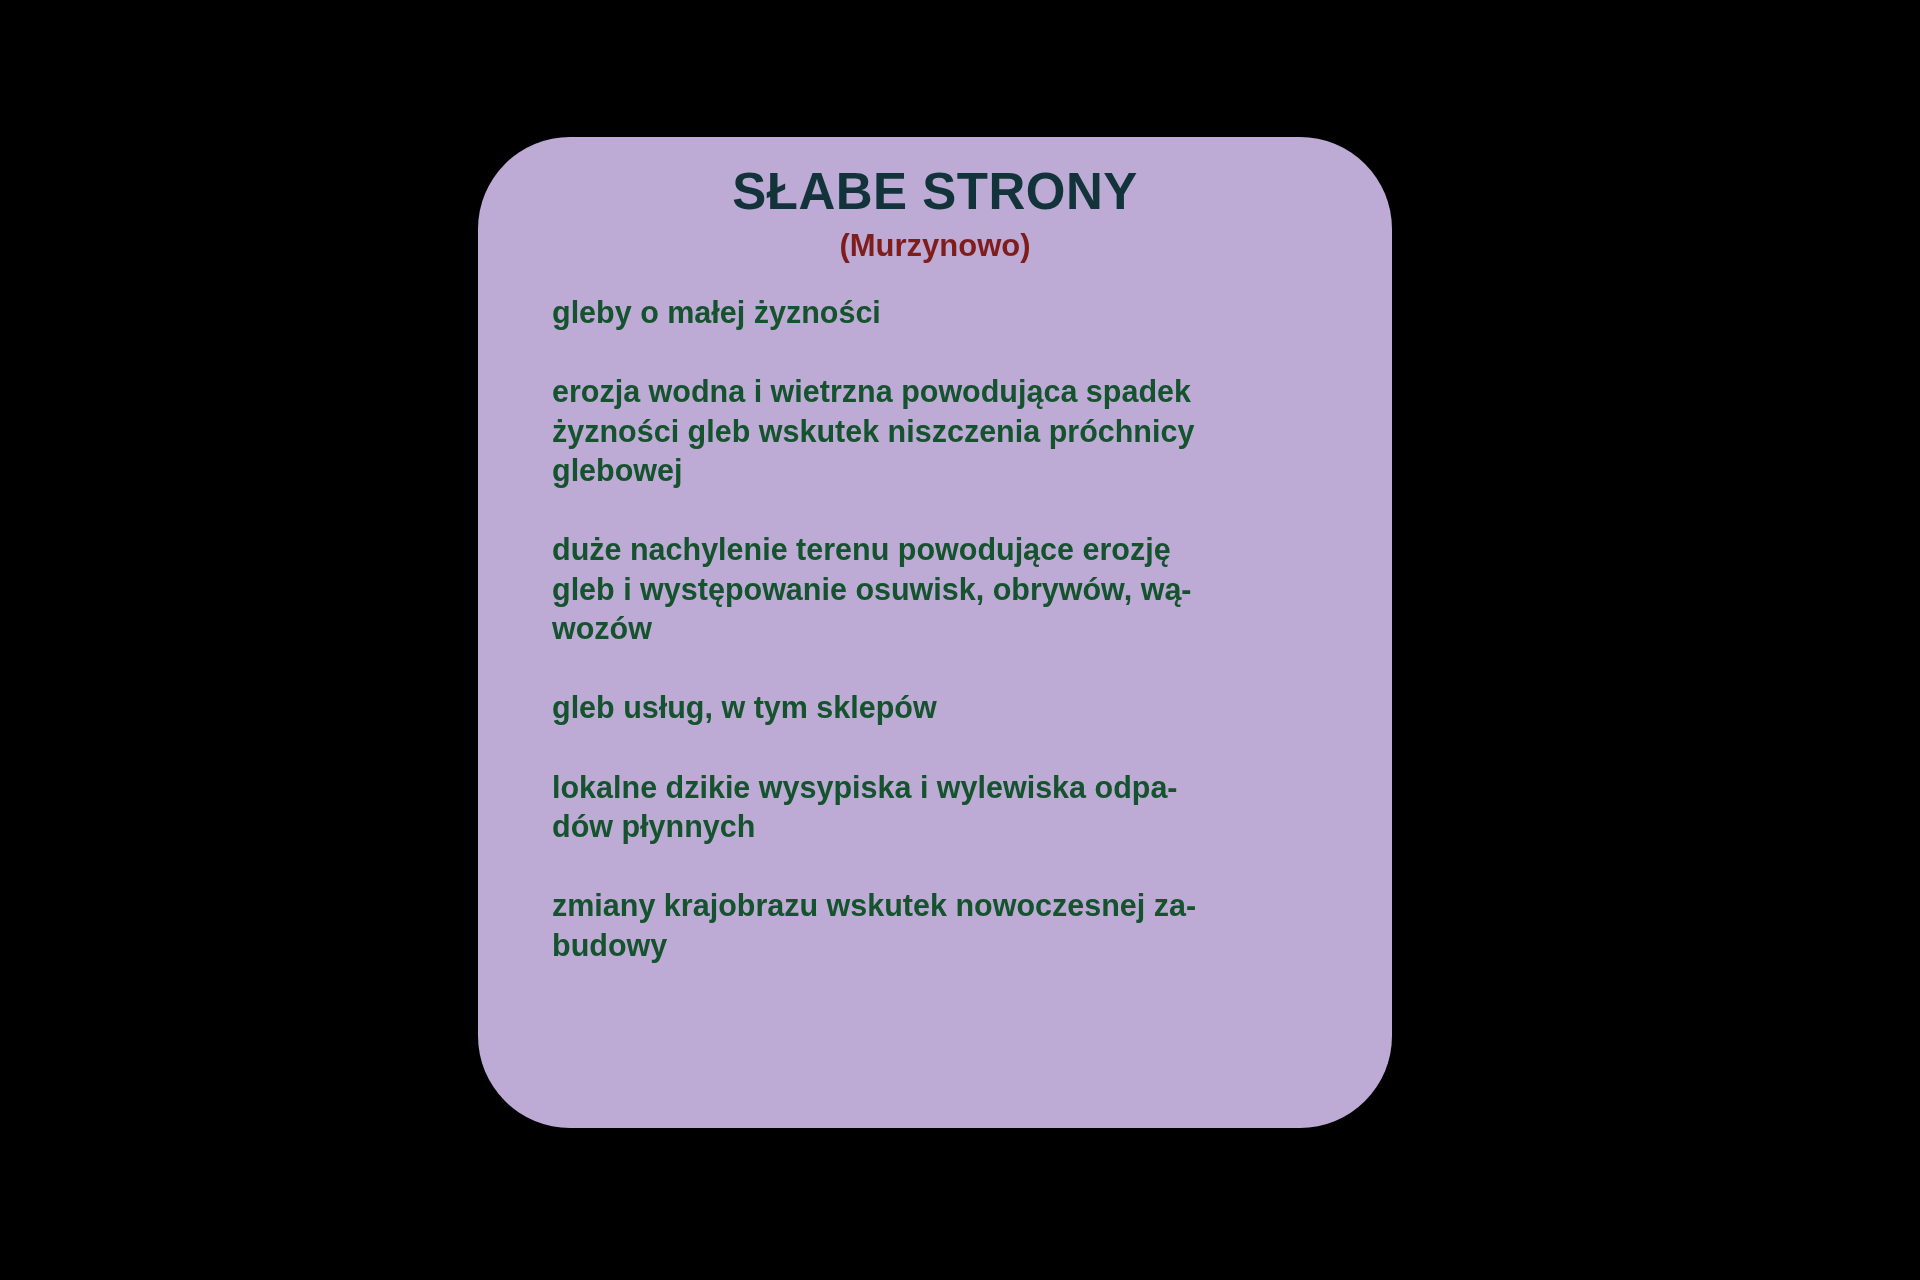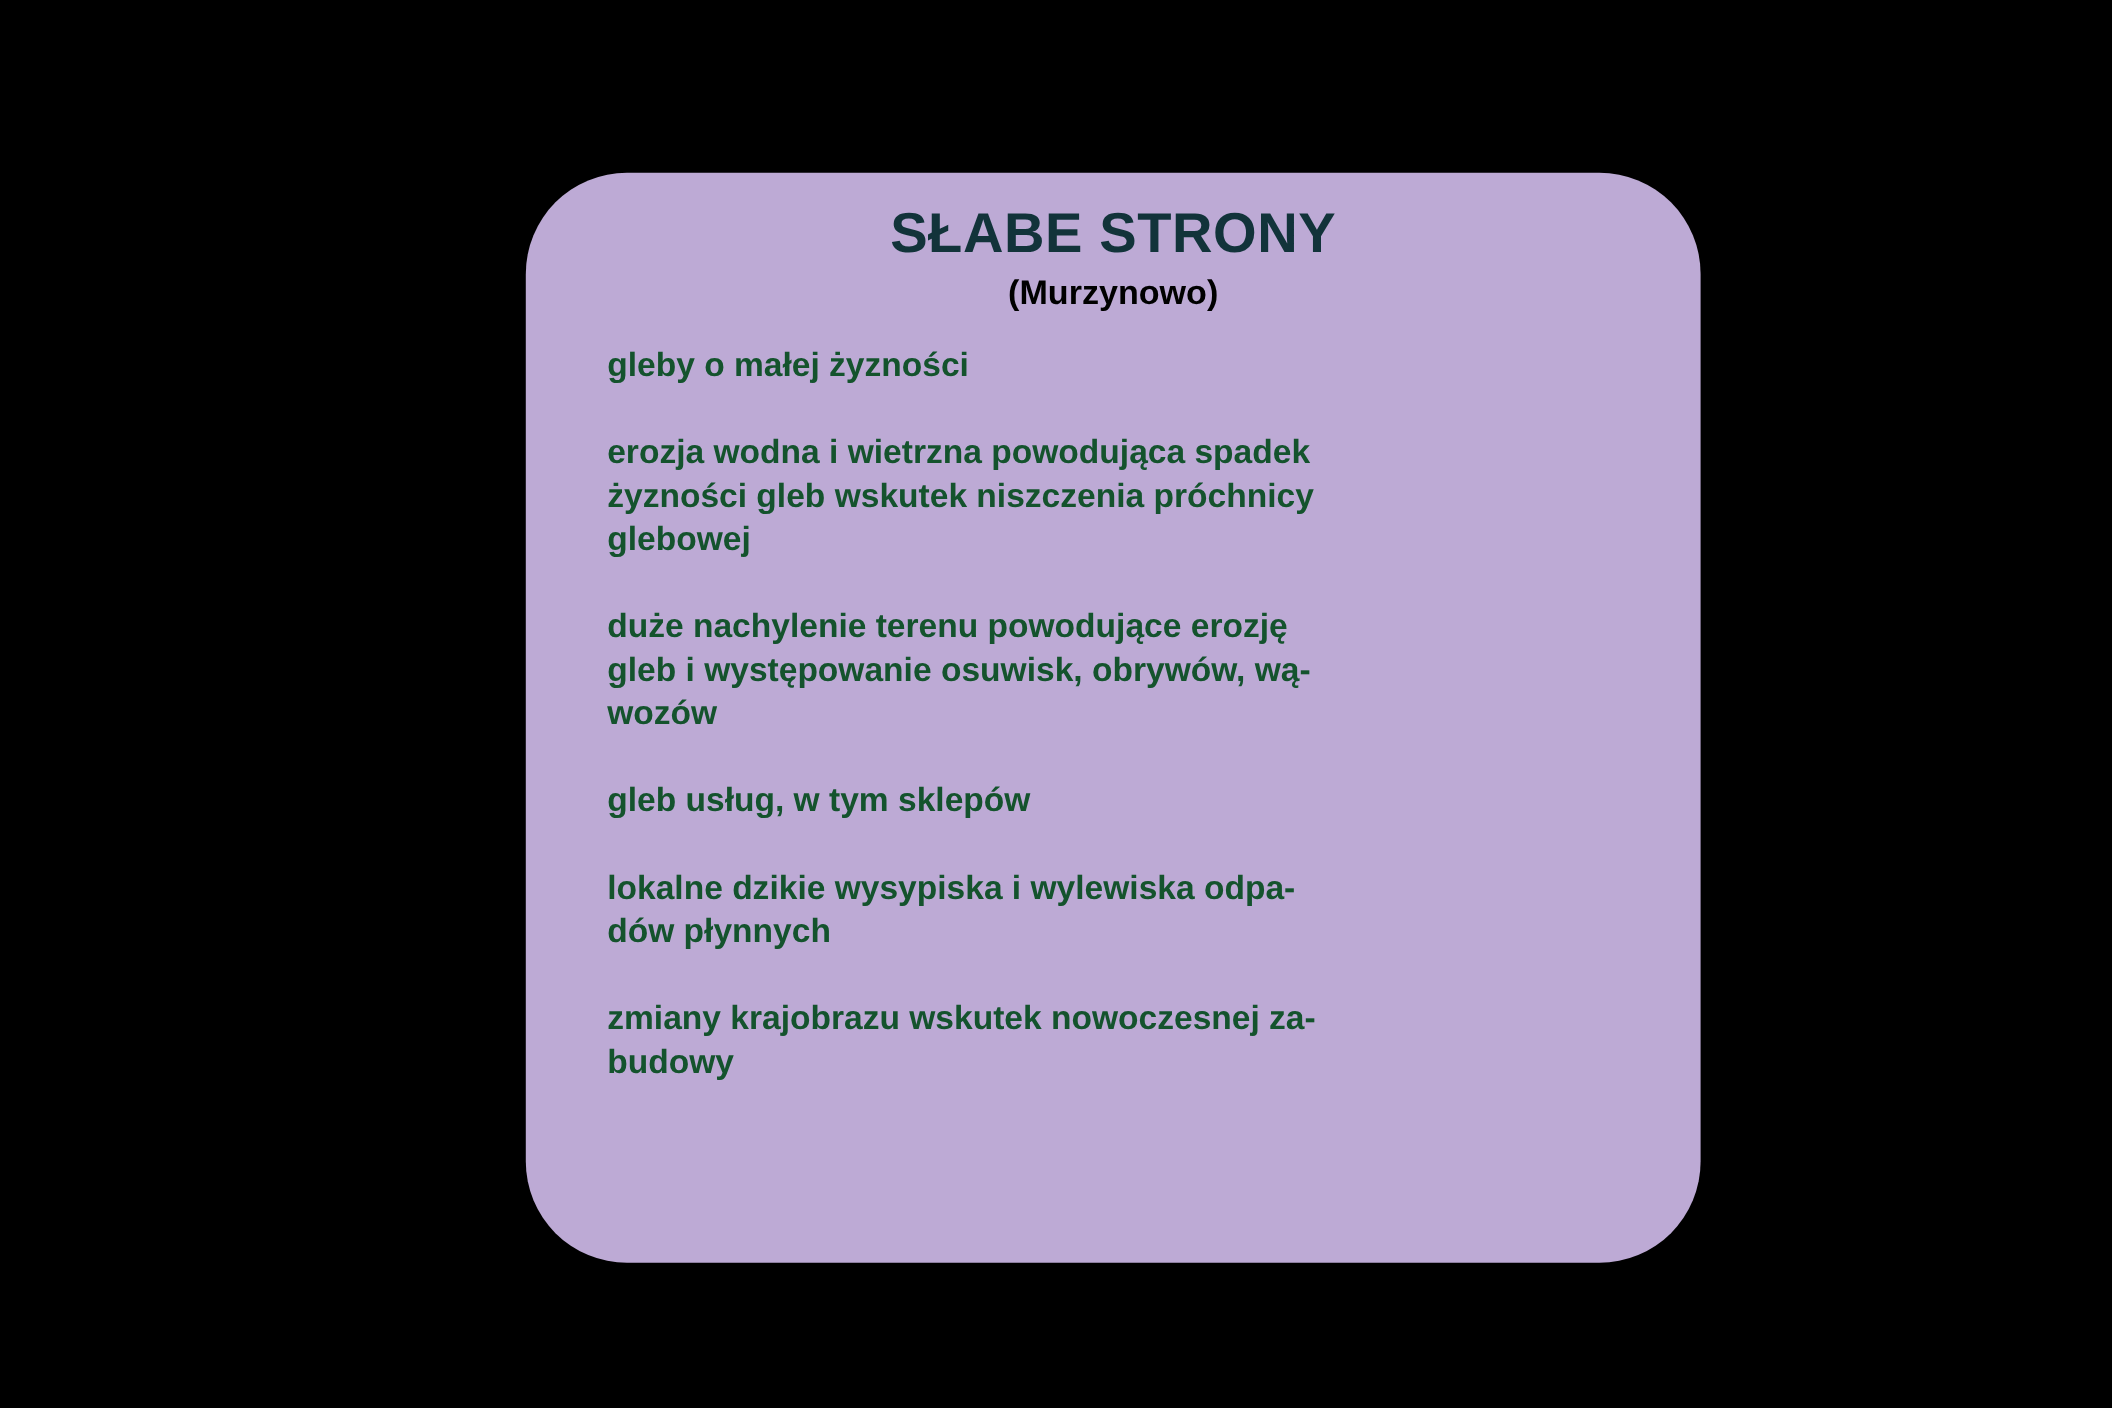--- a/index.html
+++ b/index.html
@@ -16,26 +16,25 @@
   #stage {
     position: relative;
     width: 1920px;
     height: 1280px;
     background: #000000;
   }
   #swot-card {
     position: absolute;
     left: 478px;
     top: 137px;
-    width: 1068px;
+    width: 914px;
     height: 991px;
     background: #bdaad5;
     border-radius: 92px;
     box-sizing: border-box;
-    margin-top: 20px;
   }
   #card-header {
     position: absolute;
     left: 0;
     top: 0;
     width: 100%;
     text-align: center;
     padding-top: 28px;
   }
   #card-title {
@@ -45,21 +44,21 @@
     letter-spacing: 0.5px;
     color: #12333a;
     line-height: 1.05;
     margin: 0;
     padding: 0 20px;
   }
   #card-subtitle {
     font-family: "Liberation Sans", sans-serif;
     font-size: 31px;
     font-weight: bold;
-    color: #000000;
+    color: #7f1d1d;
     line-height: 1.1;
     margin: 10px 0 0 0;
     padding: 0 20px;
   }
   #card-body {
     position: absolute;
     left: 74px;
     top: 156px;
     width: 764px;
   }

